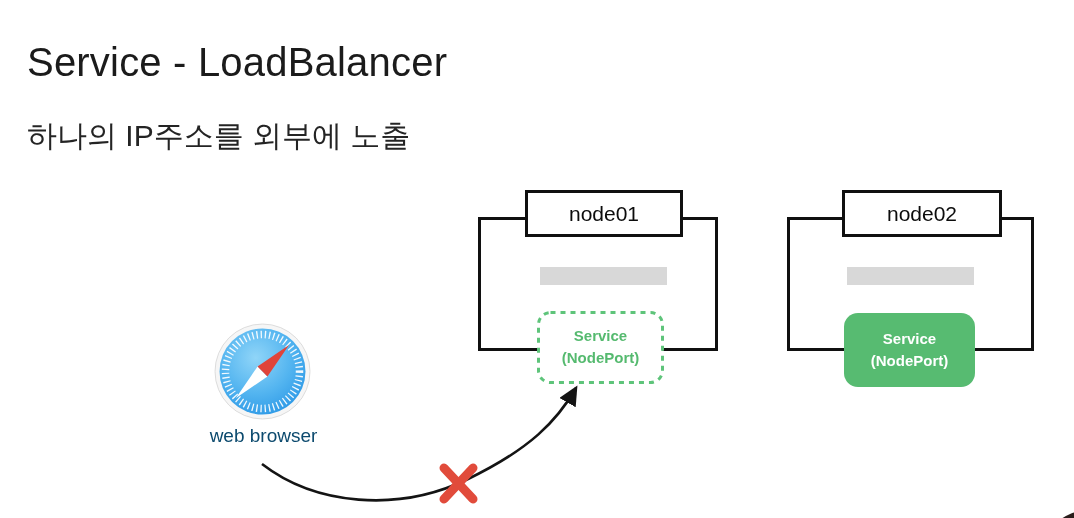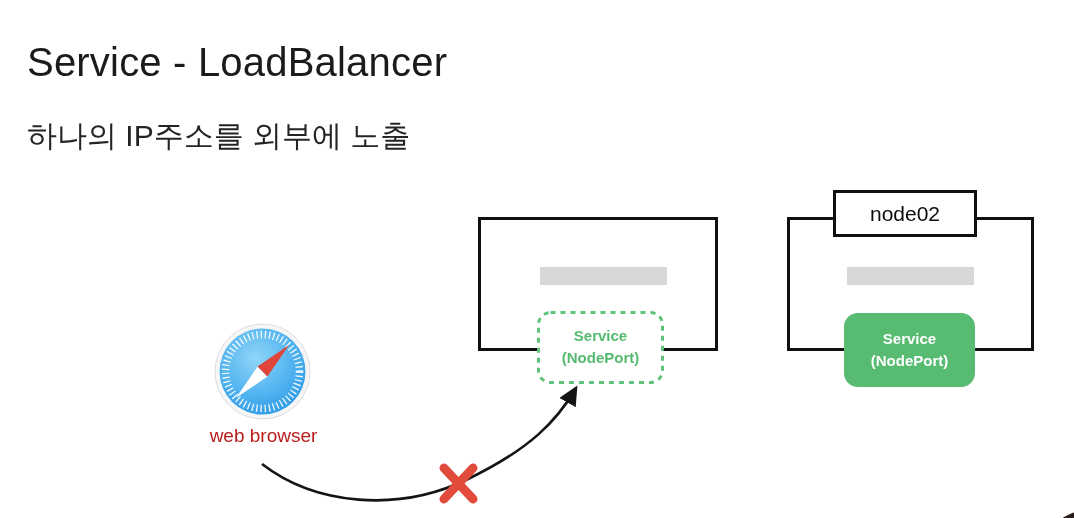--- a/index.html
+++ b/index.html
@@ -78,37 +78,37 @@
   }
 
   #node01 { left: 478px; top: 166px; width: 240px; height: 200px; }
   #node01 .node-outer    { left: 0;    top: 27px;  width: 240px; height: 134px; }
   #node01 .node-titlebox { left: 47px; top: 0;     width: 158px; height: 47px; }
   #node01 .node-graybar  { left: 62px; top: 77px;  width: 127px; height: 18px; }
   #node01 .svc           { left: 59px; top: 121px; width: 127px; height: 73px; }
 
   #node02 { left: 787px; top: 166px; width: 247px; height: 200px; }
   #node02 .node-outer    { left: 0;    top: 27px;  width: 247px; height: 134px; }
-  #node02 .node-titlebox { left: 46px; top: 0;     width: 144px; height: 47px; }
+  #node02 .node-titlebox { left: 55px; top: 0;     width: 160px; height: 47px; }
   #node02 .node-graybar  { left: 60px; top: 77px;  width: 127px; height: 18px; }
   #node02 .svc           { left: 57px; top: 123px; width: 131px; height: 74px; }
 
   
   .safari-icon {
     position: absolute;
     left: 214px; top: 299px;
     width: 97px; height: 97px;
   }
   .client-label {
     position: absolute;
     left: 171px; top: 401px;
     width: 185px;
     text-align: center;
     font-size: 19px;
-    color: #b91c1c;
+    color: #0c4a6e;
   }
 
   
   .arrow-layer {
     position: absolute;
     left: 0; top: 0;
     width: 1074px; height: 518px;
     pointer-events: none;
     z-index: 4;
   }
@@ -122,20 +122,23 @@
 </head>
 <body>
 
 <div class="canvas">
 
   <div class="slide-title">Service - LoadBalancer</div>
   <div class="slide-subtitle">하나의 IP주소를 외부에 노출</div>
 
   <div class="node" id="node01">
     <div class="node-outer"></div>
+    <div class="node-titlebox">
+      <span>node01</span>
+    </div>
     <div class="node-graybar"></div>
     <div class="svc svc-dashed">
       <svg class="svc-dashed-border" viewBox="0 0 127 73" aria-hidden="true">
         <rect x="1.5" y="1.5" width="124" height="70" rx="12" ry="12" fill="#ffffff" stroke="#5ec47a" stroke-width="3" stroke-dasharray="5 5"></rect>
       </svg>
       <span>Service</span>
       <span>(NodePort)</span>
     </div>
   </div>
 

